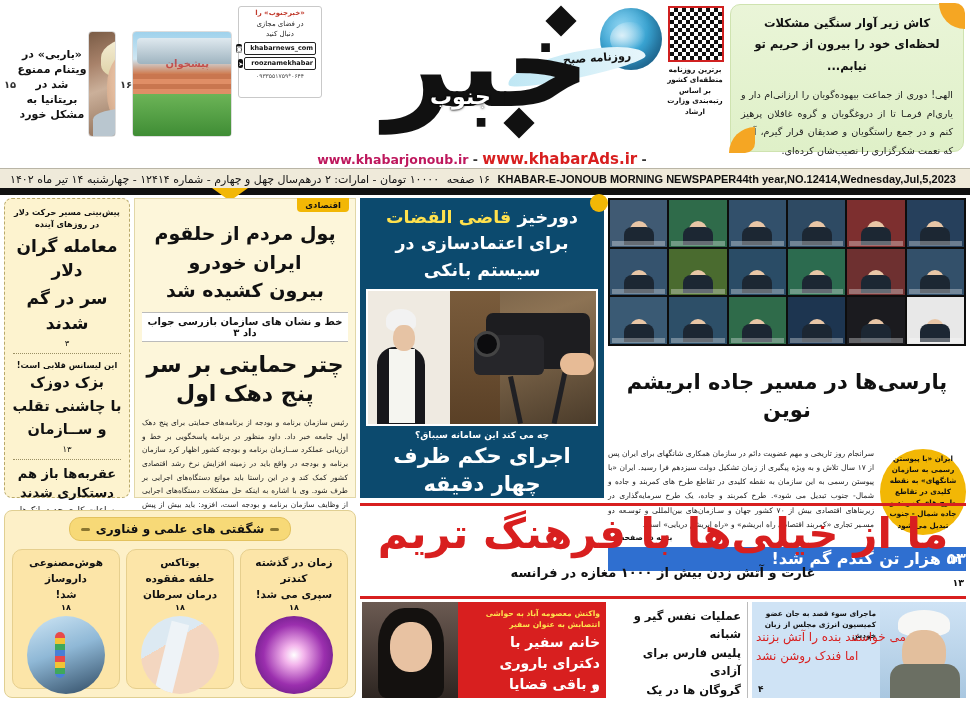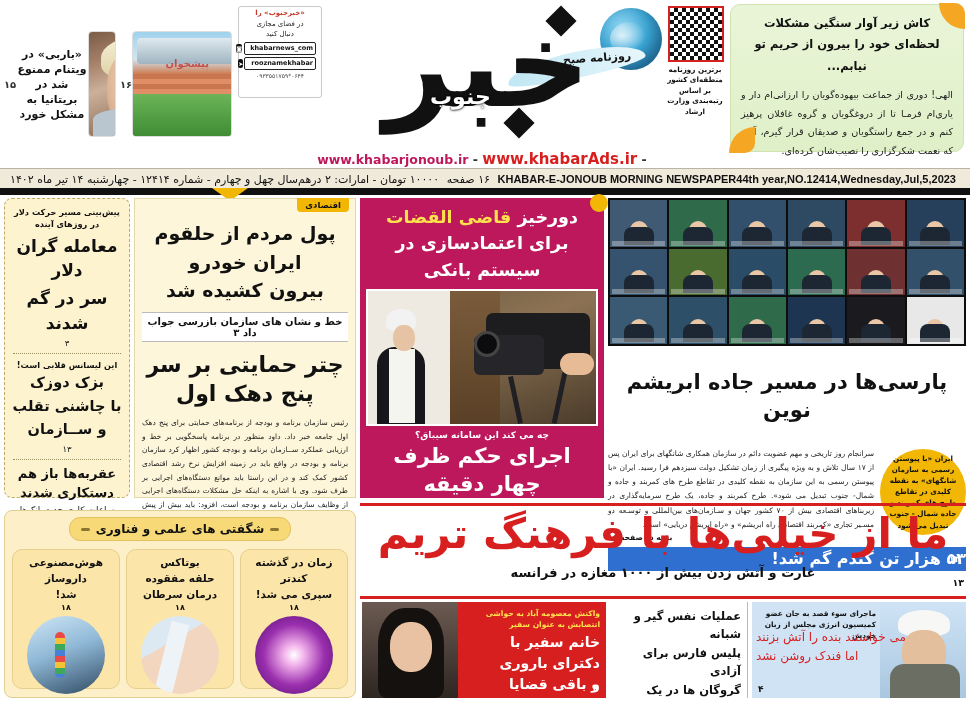--- a/index.html
+++ b/index.html
@@ -110,21 +110,21 @@
   .tag{position:absolute;right:6px;top:-1px;background:#f2b705;color:#111;font-size:8.5px;font-weight:bold;
     padding:2px 8px;border-radius:0 0 4px 4px;}
   .hlB1{font-size:19px;font-weight:bold;color:#111;line-height:1.5;text-align:center;margin-top:12px;}
   .banner-w{background:#fff;border-top:1px solid #bbb;border-bottom:1px solid #bbb;margin-top:7px;
     padding:3px 4px;font-size:10px;font-weight:bold;text-align:center;color:#111;}
   .hlB2{font-size:22px;font-weight:bold;color:#111;text-align:center;margin-top:8px;line-height:1.35;}
   .bodytxt{font-size:7.4px;color:#1b1b1b;line-height:1.85;text-align:justify;margin-top:7px;}
   .cont{font-size:7.6px;font-weight:bold;color:#111;text-align:left;margin-top:2px;}
 
   
-  .colC{position:absolute;left:360px;top:198px;width:244px;height:300px;background:#be185d;
+  .colC{position:absolute;left:360px;top:198px;width:244px;height:300px;background:#0c4a6e;
     box-sizing:border-box;padding:6px;}
   .colC .badge{position:absolute;right:-4px;top:-4px;width:18px;height:18px;background:#f2b705;border-radius:50%;}
   .hlC{font-size:17.5px;font-weight:bold;color:#fff;line-height:1.5;text-align:center;}
   .hlC .y{color:#ffe14d;}
   .photoC{margin:6px 0 0;height:133px;border:2px solid #fff;position:relative;overflow:hidden;
     background:linear-gradient(160deg,#6b5740 0%,#8d7354 40%,#4a3b2a 100%);}
   .photoC .wall2{position:absolute;left:0;top:0;width:36%;height:100%;background:#efeae1;}
   .photoC .door{position:absolute;left:36%;top:0;width:22%;height:100%;background:linear-gradient(180deg,#7a5c3c,#5a4026);}
   .photoC .cleric-h{position:absolute;left:8%;top:18px;width:30px;height:22px;border-radius:50% 50% 30% 30%;background:#f2f2f2;}
   .photoC .cleric-f{position:absolute;left:11%;top:34px;width:22px;height:26px;border-radius:45%;background:#e6c3a4;}

